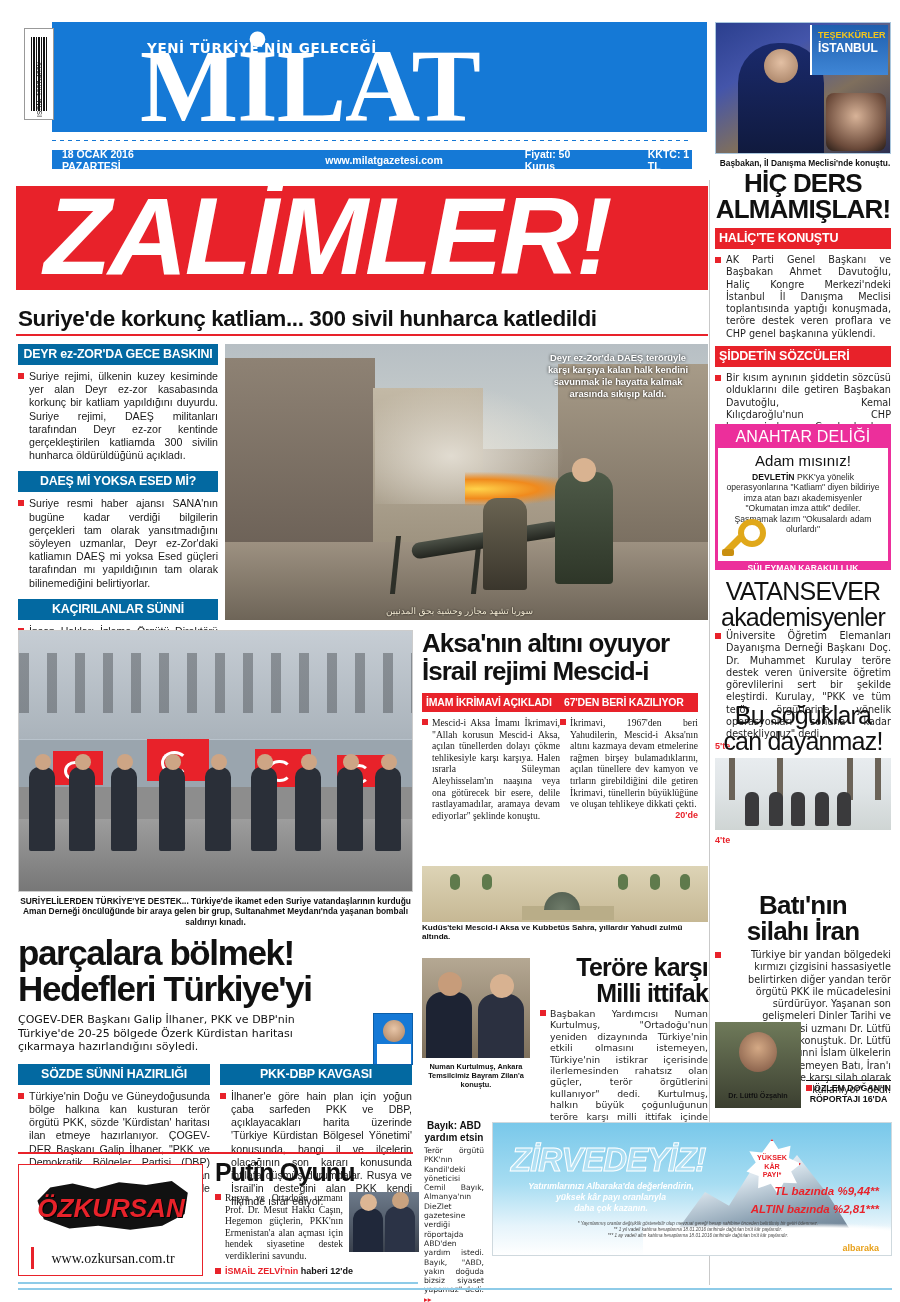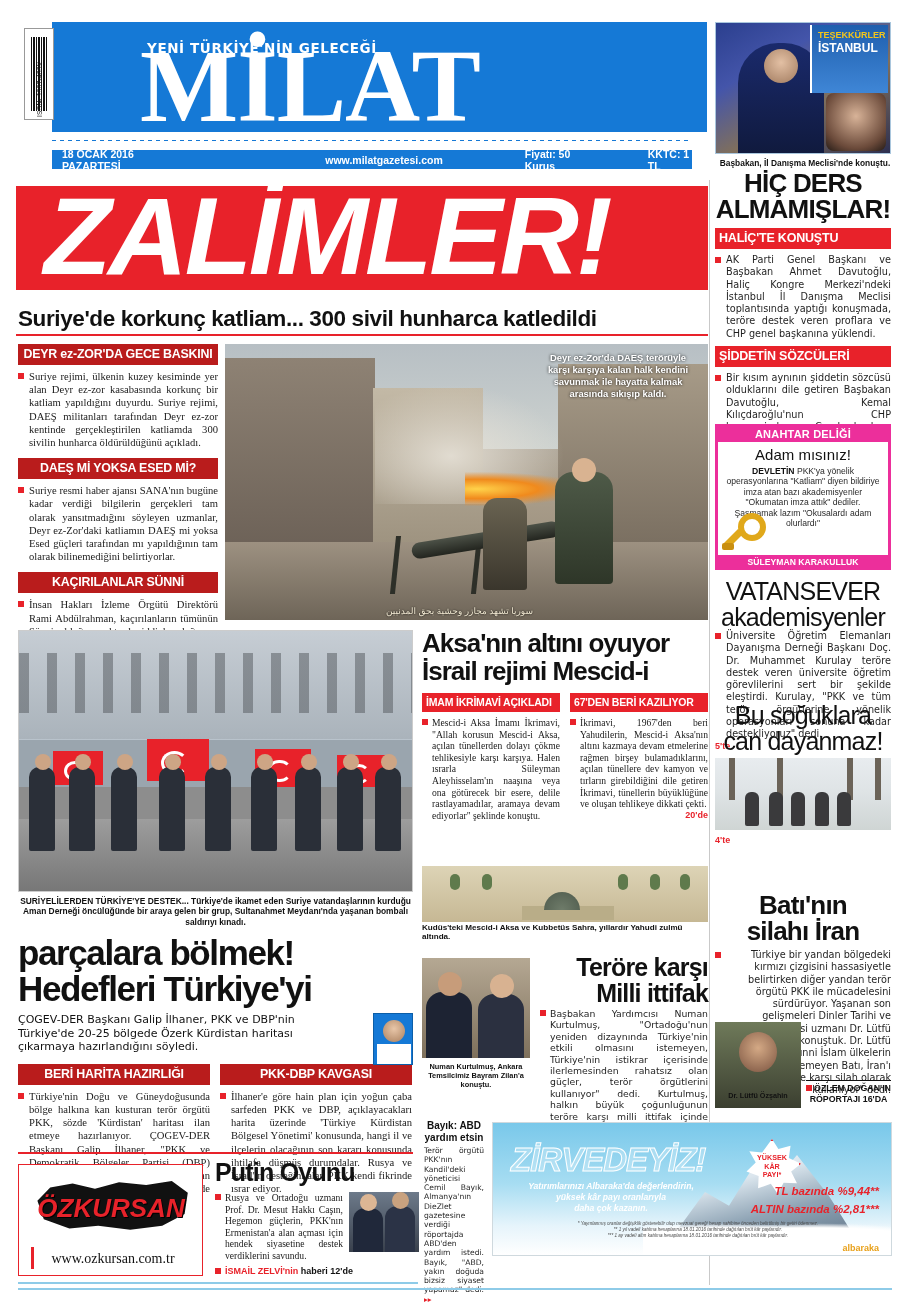--- a/index.html
+++ b/index.html
@@ -56,21 +56,21 @@
   .ib-price { margin-left:82px; }
   .ib-kktc { margin-left:62px; }
 
   
   .mast-photo {
     position:absolute; left:715px; top:22px; width:176px; height:132px;
     border:1px solid #a9c6dd; overflow:hidden;
     background: linear-gradient(150deg,#2b3f8e 0%, #4455aa 30%, #7f6f5d 60%, #2d2f50 100%);
   }
   .mast-photo .poster {
-    position:absolute; right:2px; top:2px; width:78px; height:68px;
+    position:absolute; right:2px; top:2px; width:78px; height:50px;
     background:linear-gradient(#1f5fae,#3f86d6);
     border-left:2px solid #fff;
   }
   .mast-photo .poster .l1{ position:absolute; top:5px; left:6px; color:#f3c51c; font-size:9px; font-weight:bold;}
   .mast-photo .poster .l2{ position:absolute; top:16px; left:6px; color:#fff; font-size:12px; font-weight:bold;}
   .mast-photo .face {
     position:absolute; right:4px; bottom:2px; width:60px; height:58px;
     background:radial-gradient(circle at 50% 40%, #d8b398, #6b4a3a 70%, #241b16);
     border-radius:8px;
   }
@@ -101,26 +101,26 @@
   }
   .deck {
     position:absolute; left:18px; top:306px; width:690px;
     font-size:22.5px; font-weight:bold; color:#111; letter-spacing:-0.4px;
   }
 
   
   .lead-rules { position:absolute; left:16px; top:334px; width:692px; height:2px; background:#e8222a; }
   .lcol { position:absolute; left:18px; top:344px; width:200px; }
   .redbar {
-    background:#b91c1c; color:#fff; font-weight:bold; font-size:12.4px;
+    background:#0369a1; color:#fff; font-weight:bold; font-size:12.4px;
     text-align:center; padding:3px 2px 4px; letter-spacing:-0.2px;
     margin-bottom:5px;
   }
   .bodytxt {
-    font-family:Liberation Serif, serif; font-size:10.6px; line-height:13.2px;
+    font-family:Liberation Sans, sans-serif; font-size:10.6px; line-height:13.2px;
     color:#1a1a1a; text-align:justify; padding-left:11px; position:relative;
   }
   .bodytxt:before {
     content:""; position:absolute; left:0; top:3px; width:6px; height:6px; background:#e8222a;
   }
   .jump { color:#e8222a; font-weight:bold; font-family:"Liberation Sans",sans-serif; font-size:9px; }
   .blk { margin-bottom:9px; }
 
   
   .warphoto {
@@ -177,21 +177,21 @@
     padding-left:11px; position:relative;
     font-family:"DejaVu Sans", sans-serif;
   }
   .rail-txt:before{ content:""; position:absolute; left:0; top:3px; width:6px;height:6px;background:#e8222a;}
 
   
   .pinkbox {
     position:absolute; left:715px; top:424px; width:176px; height:146px;
     background:#ec2f9b; padding:3px; text-align:center;
   }
-  .pinkbox .pb-title { color:#fff; font-size:11px; font-weight:bold; letter-spacing:0.2px; margin:1px 0 2px;}
+  .pinkbox .pb-title { color:#fff; font-size:16px; font-weight:normal; letter-spacing:0.2px; margin:1px 0 2px;}
   .pinkbox .pb-inner { background:#fff; padding:4px 6px 3px; height:113px; position:relative; overflow:hidden;}
   .pb-h { font-size:15px; color:#111; margin-bottom:3px; }
   .pb-body { font-size:8.6px; line-height:10.4px; color:#2a2a2a; text-align:center;}
   .pb-body b { color:#111; }
   .pb-key {
     position:absolute; left:4px; bottom:2px; width:46px; height:40px;
   }
   .pinkbox .pb-sign { color:#fff; font-size:8.6px; font-weight:bold; margin-top:2px; }
 
   .rail-h2 {
@@ -243,21 +243,21 @@
     position:absolute; left:18px; top:896px; width:395px;
     font-size:8.4px; font-weight:bold; line-height:10.4px; color:#111; text-align:center;
   }
 
   
   .aksa { position:absolute; left:422px; top:630px; width:286px; }
   .aksa-h {
     font-family:"Liberation Sans", sans-serif; font-weight:bold;
     font-size:26px; line-height:27.5px; color:#111; letter-spacing:-1px;
   }
-  .aksa-cols { display:flex; gap:10px; margin-top:8px; }
+  .aksa-cols { display:flex; margin-top:8px; }
   .aksa-col { width:138px; }
   .aksa-bar {
     background:#e8222a; color:#fff; font-weight:bold; font-size:10.5px;
     padding:3px 4px 4px; margin-bottom:5px; letter-spacing:-0.2px;
   }
   .aksa-txt {
     font-family:"Liberation Serif", serif; font-size:9.6px; line-height:11.6px;
     color:#1a1a1a; text-align:justify; padding-left:10px; position:relative;
   }
   .aksa-txt:before{content:"";position:absolute;left:0;top:2px;width:6px;height:6px;background:#e8222a;}
@@ -595,21 +595,21 @@
   <div class="hedef">
     <div class="hedef-h">parçalara bölmek!</div>
     <div class="hedef-h">Hedefleri Türkiye'yi</div>
     <div class="hedef-deck">ÇOGEV-DER Başkanı Galip İlhaner, PKK ve DBP'nin Türkiye'de 20-25 bölgede Özerk Kürdistan haritası çıkarmaya hazırlandığını söyledi.</div>
     <div class="hedef-portrait">
       <div class="fc"></div>
         <div class="bd"></div>
     </div>
     <div class="hedef-cols">
       <div class="hedef-col">
-        <div class="redbar">BERİ HARİTA HAZIRLIĞI</div>
+        <div class="redbar">SÖZDE SÜNNİ HAZIRLIĞI</div>
         <div class="bodytxt">Türkiye'nin Doğu ve Güneydoğusunda bölge halkına kan kusturan terör örgütü PKK, sözde 'Kürdistan' haritası ilan etmeye hazırlanıyor. ÇOGEV-DER Başkanı Galip İlhaner, "PKK ve Demokratik Bölgeler Partisi (DBP) Türkiye'deki 20-25 bölgede 'Kürdistan bölgesel yönetimi' haritası üzerinde çalışıyor" dedi.</div>
       </div>
       <div class="hedef-col">
         <div class="redbar">PKK-DBP KAVGASI</div>
         <div class="bodytxt">İlhaner'e göre hain plan için yoğun çaba sarfeden PKK ve DBP, açıklayacakları harita üzerinde 'Türkiye Kürdistan Bölgesel Yönetimi' konusunda, hangi il ve ilçelerin olacağının son kararı konusunda ihtilafa düşmüş durumdalar. Rusya ve İsrail'in desteğini alan PKK kendi fikrinde ısrar ediyor.</div>
         <div class="jump" style="text-align:right">10'da</div>
       </div>
     </div>
   </div>
 

